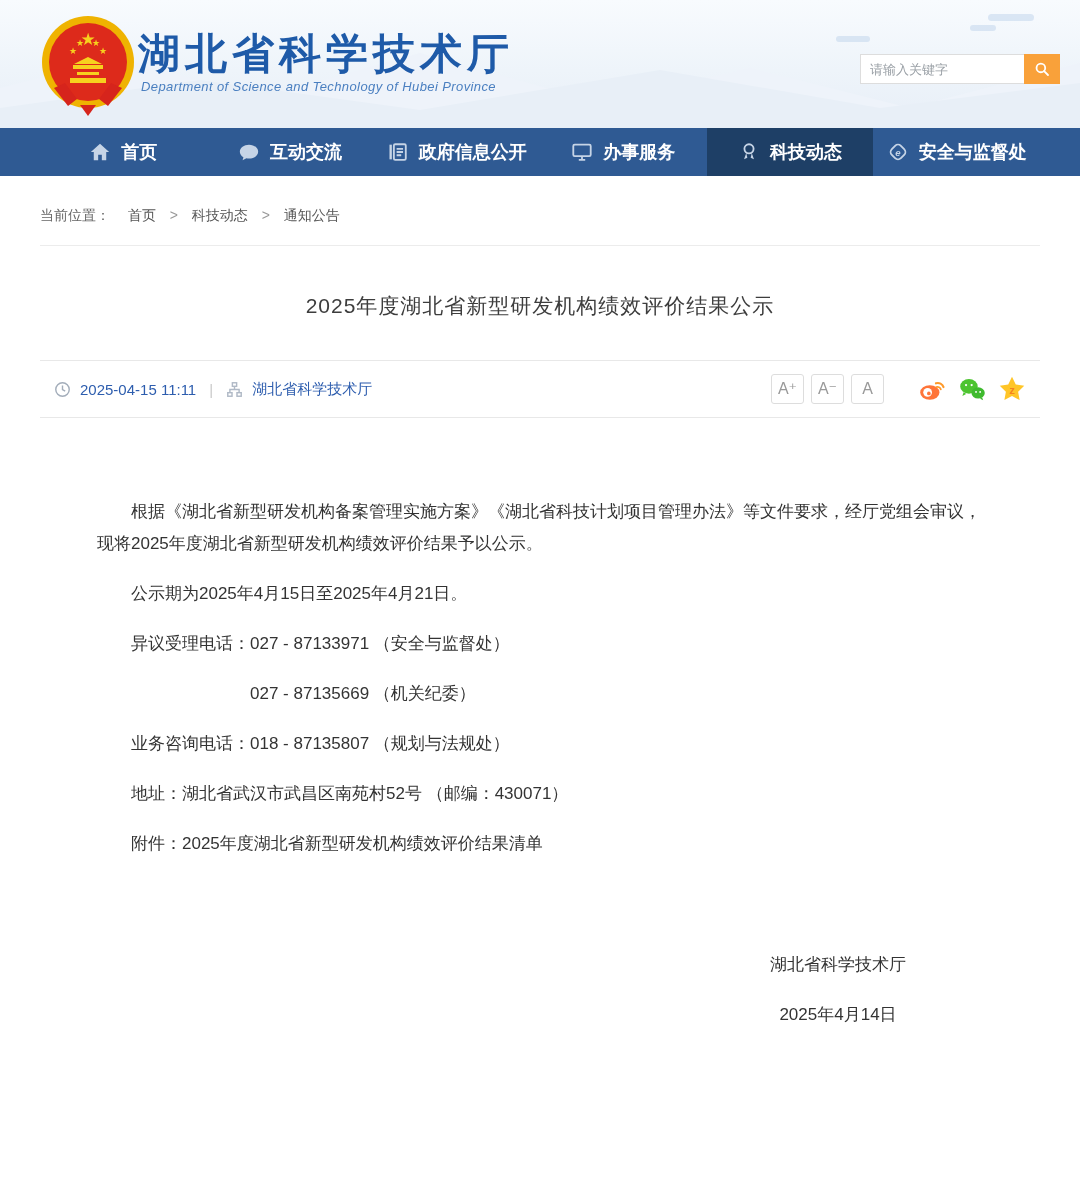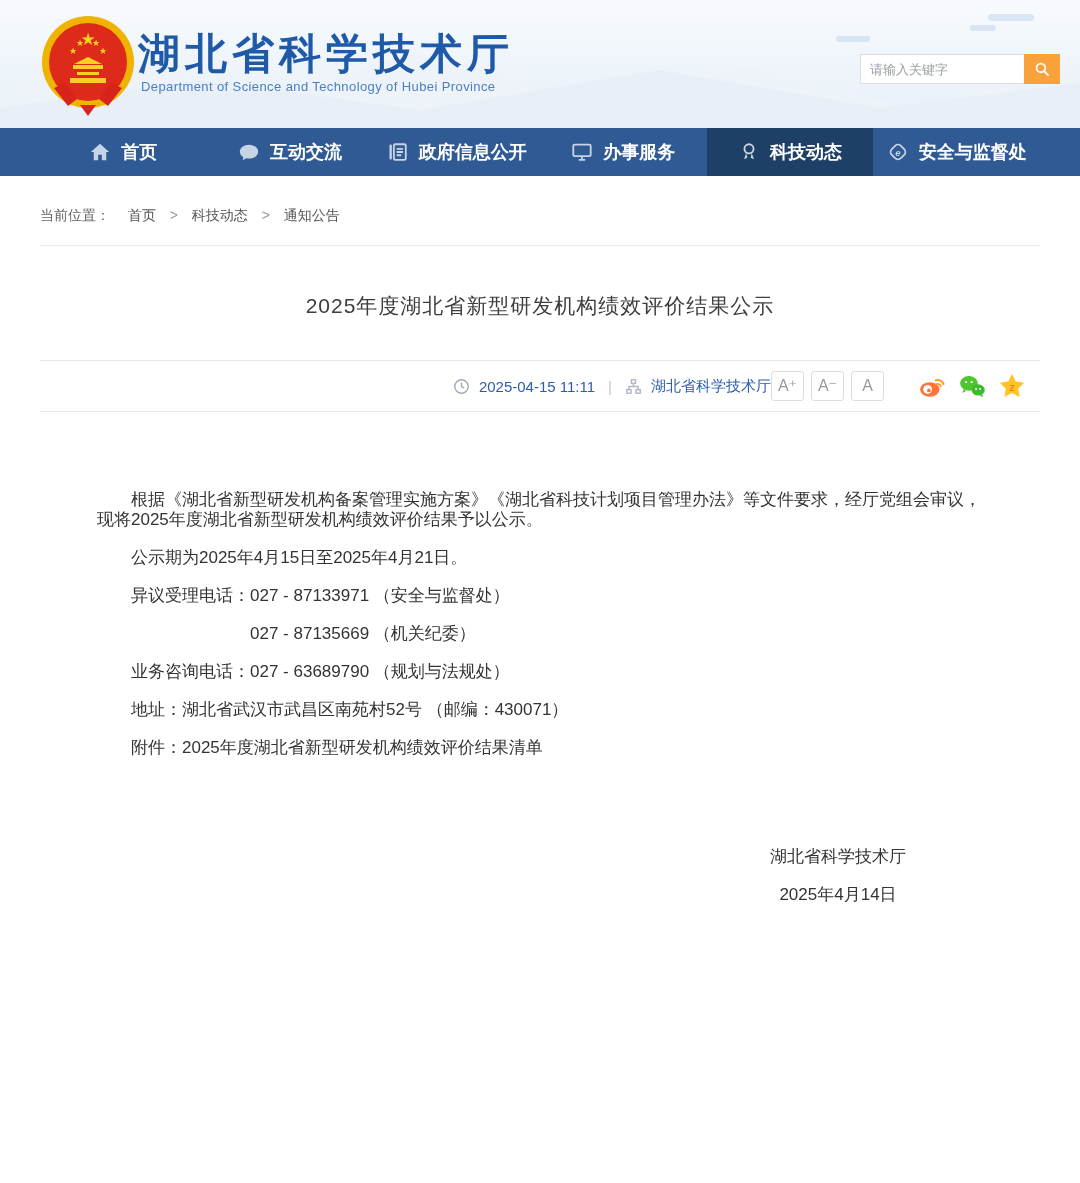--- a/index.html
+++ b/index.html
@@ -14,21 +14,21 @@
   .header { position:relative; height:128px; overflow:hidden;
     background:linear-gradient(180deg,#f8fbfe 0%,#eef4fa 55%,#e7eef7 100%); }
   .header .mountains { position:absolute; left:0; bottom:0; width:1080px; height:95px; }
   .cloud { position:absolute; background:rgba(185,207,232,.45); border-radius:20px; }
   .cloud.c1 { width:46px; height:7px; right:46px; top:14px; }
   .cloud.c2 { width:26px; height:6px; right:84px; top:25px; }
   .cloud.c3 { width:34px; height:6px; right:210px; top:36px; }
   .logo { position:absolute; left:36px; top:12px; width:104px; height:104px; }
   .site-title { position:absolute; left:138px; top:26px; font-size:42px; font-weight:bold;
     color:#1e5aa8; letter-spacing:5px; }
-  .site-sub { position:absolute; left:141px; top:79px; font-size:13px; color:#4a7fc0; letter-spacing:.4px; }
+  .site-sub { position:absolute; left:141px; top:79px; font-size:13px; color:#4a7fc0; letter-spacing:.4px;font-style:italic; }
   .search-box { position:absolute; right:20px; top:54px; display:flex; height:30px; }
   .search-input { width:164px; height:30px; border:1px solid #ddd; border-right:none;
     padding:0 9px; font-size:13px; color:#4d7c0f; outline:none; background:#fff;
     font-family:inherit; }
   .search-input::placeholder { color:#9aa0a6; }
   .search-btn { width:36px; height:30px; background:#f9a13a; border:none; cursor:pointer;
     display:flex; align-items:center; justify-content:center; padding:0; }
 
   
   .nav { height:48px; background:#2f5a93; }
@@ -43,39 +43,39 @@
   .crumb-wrap { width:1000px; margin:8px auto; height:62px; line-height:62px;
     font-size:14px; color:#666; border-bottom:1px solid #ececec; }
   .crumb-wrap .sep { margin:0 10px; color:#999; }
   .crumb-link { cursor:pointer; color:#555; }
   .crumb-label { margin-right:14px; color:#666; }
 
   
   .article { width:1000px; margin:0 auto; }
   .article-title { margin:48px 0 0; text-align:center; font-size:21px; font-weight:400;
     color:#3d3d3d; line-height:24px; letter-spacing:1px; }
-  .meta-row { margin-top:42px; height:52px; border-top:1px solid #e8e8e8;
+  .meta-row { margin-top:42px; height:58px; border-top:1px solid #e8e8e8;
     border-bottom:1px solid #e8e8e8; display:flex; align-items:center;
-    justify-content:flex-end; padding:0 14px; }
+    justify-content:space-between; padding:0 14px; }
   .meta-left { display:flex; align-items:center; gap:9px; font-size:15px; color:#2d5dae; }
   .meta-left .divider { color:#c9c9c9; margin:0 4px; }
   .meta-ico { width:17px; height:17px; display:inline-flex; }
   .meta-ico svg { width:17px; height:17px; }
   .source-link { color:#2d5dae; cursor:pointer; }
   .meta-right { display:flex; align-items:center; gap:12px; }
   .font-btns { display:flex; gap:7px; margin-right:22px; }
   .font-btn { width:33px; height:30px; border:1px solid #ddd; border-radius:3px;
     background:#fff; color:#999; font-size:16px; line-height:1; cursor:pointer;
     font-family:inherit; padding:0; }
   .share-btn { width:28px; height:28px; border:none; background:transparent; padding:0;
     cursor:pointer; display:inline-flex; }
   .share-btn svg { width:28px; height:28px; }
 
   
-  .article-body { padding:78px 57px 14px; font-size:17px; line-height:20px; color:#333; }
+  .article-body { padding:78px 57px 14px; font-size:17px; line-height:32px; color:#333; }
   .article-body p { margin:0 0 18px; }
   .p-indent { text-indent:2em; }
   .p-phone2 { text-indent:9em; }
   .p-attach { margin-top:46px; }
   .signature { margin:89px 40px 0 auto; width:210px; text-align:center; }
   .signature div { margin-bottom:18px; }
 </style>
 </head>
 <body>
 
@@ -246,21 +246,21 @@
         </svg>
       </button>
     </div>
   </div>
 
   <div class="article-body">
     <p class="p-indent">根据《湖北省新型研发机构备案管理实施方案》《湖北省科技计划项目管理办法》等文件要求，经厅党组会审议，现将2025年度湖北省新型研发机构绩效评价结果予以公示。</p>
     <p class="p-indent">公示期为2025年4月15日至2025年4月21日。</p>
     <p class="p-indent">异议受理电话：027 - 87133971 （安全与监督处）</p>
     <p class="p-phone2">027 - 87135669 （机关纪委）</p>
-    <p class="p-indent">业务咨询电话：027 - 63689790 （规划与法规处）</p>
+    <p class="p-indent">业务咨询电话：018 - 87135807 （规划与法规处）</p>
     <p class="p-indent">地址：湖北省武汉市武昌区南苑村52号 （邮编：430071）</p>
     <p class="p-indent p-attach">附件：2025年度湖北省新型研发机构绩效评价结果清单</p>
 
     <div class="signature">
       <div>湖北省科学技术厅</div>
       <div>2025年4月14日</div>
     </div>
   </div>
 </div>
 

